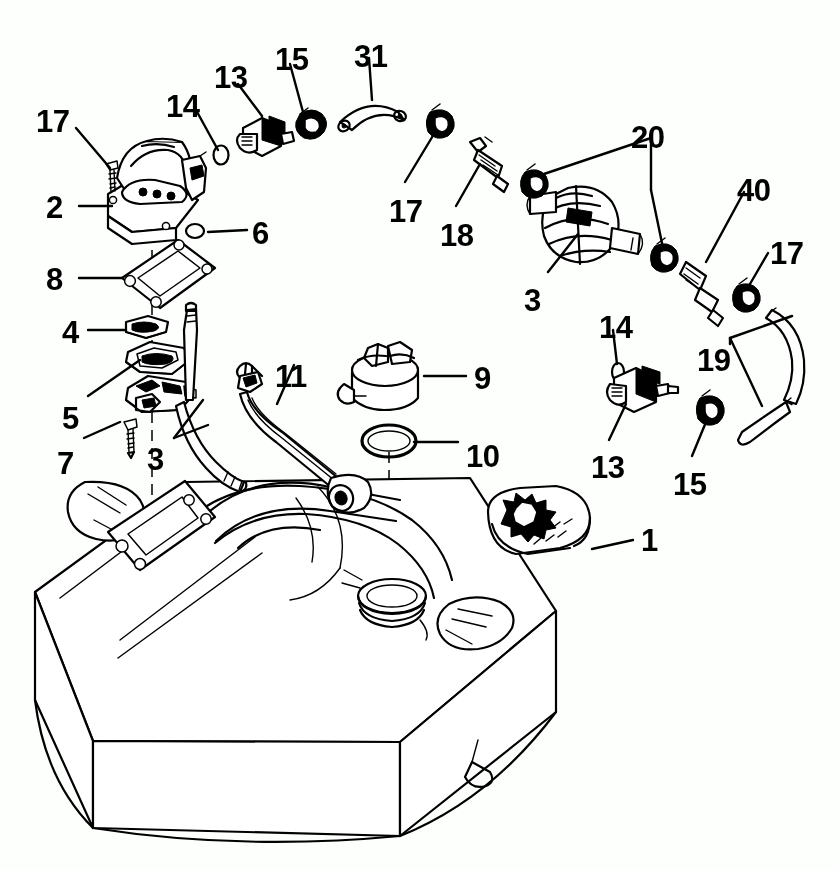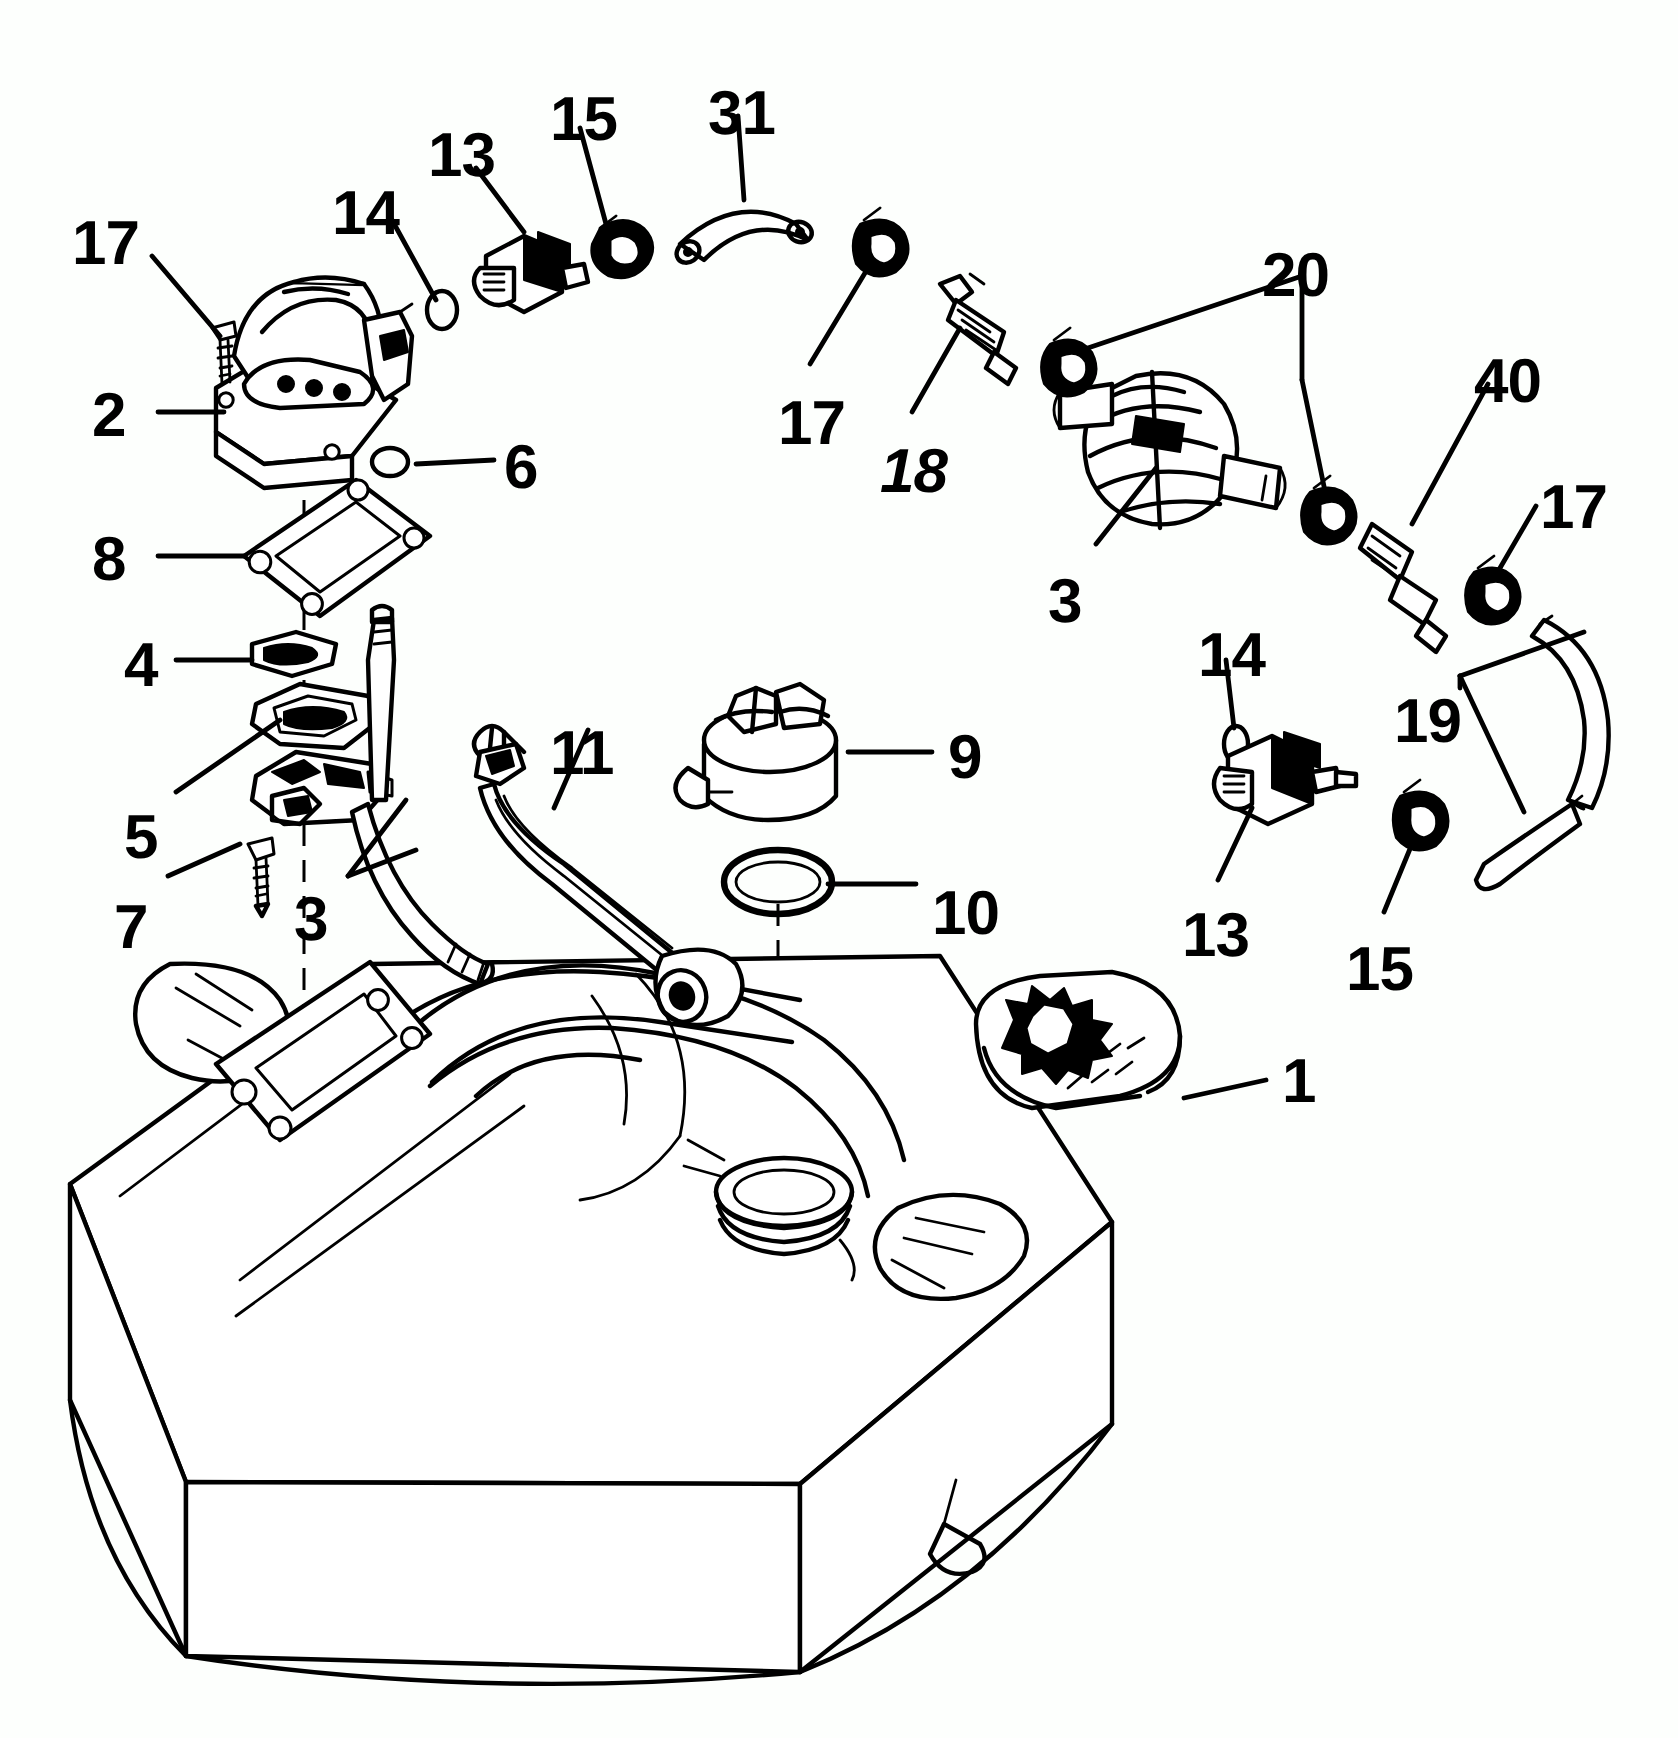--- a/index.html
+++ b/index.html
@@ -426,19 +426,19 @@
   <div class="callout-label" style="left:36px; top:106px;">17</div>
   <div class="callout-label" style="left:214px; top:62px;">13</div>
   <div class="callout-label" style="left:591px; top:452px;">13</div>
   <div class="callout-label" style="left:166px; top:91px;">14</div>
   <div class="callout-label" style="left:599px; top:312px;">14</div>
   <div class="callout-label" style="left:275px; top:44px;">15</div>
   <div class="callout-label" style="left:673px; top:469px;">15</div>
   <div class="callout-label" style="left:524px; top:285px;">3</div>
   <div class="callout-label" style="left:389px; top:196px;">17</div>
   <div class="callout-label" style="left:770px; top:238px;">17</div>
-  <div class="callout-label" style="left:440px; top:220px;font-style:italic;">18</div>
+  <div class="callout-label" style="left:440px; top:220px;">18</div>
   <div class="callout-label" style="left:631px; top:122px;">20</div>
   <div class="callout-label" style="left:737px; top:175px;">40</div>
   <div class="callout-label" style="left:697px; top:345px;">19</div>
   <div class="callout-label" style="left:354px; top:41px;">31</div>
 
 </div>
 
 </body></html>

